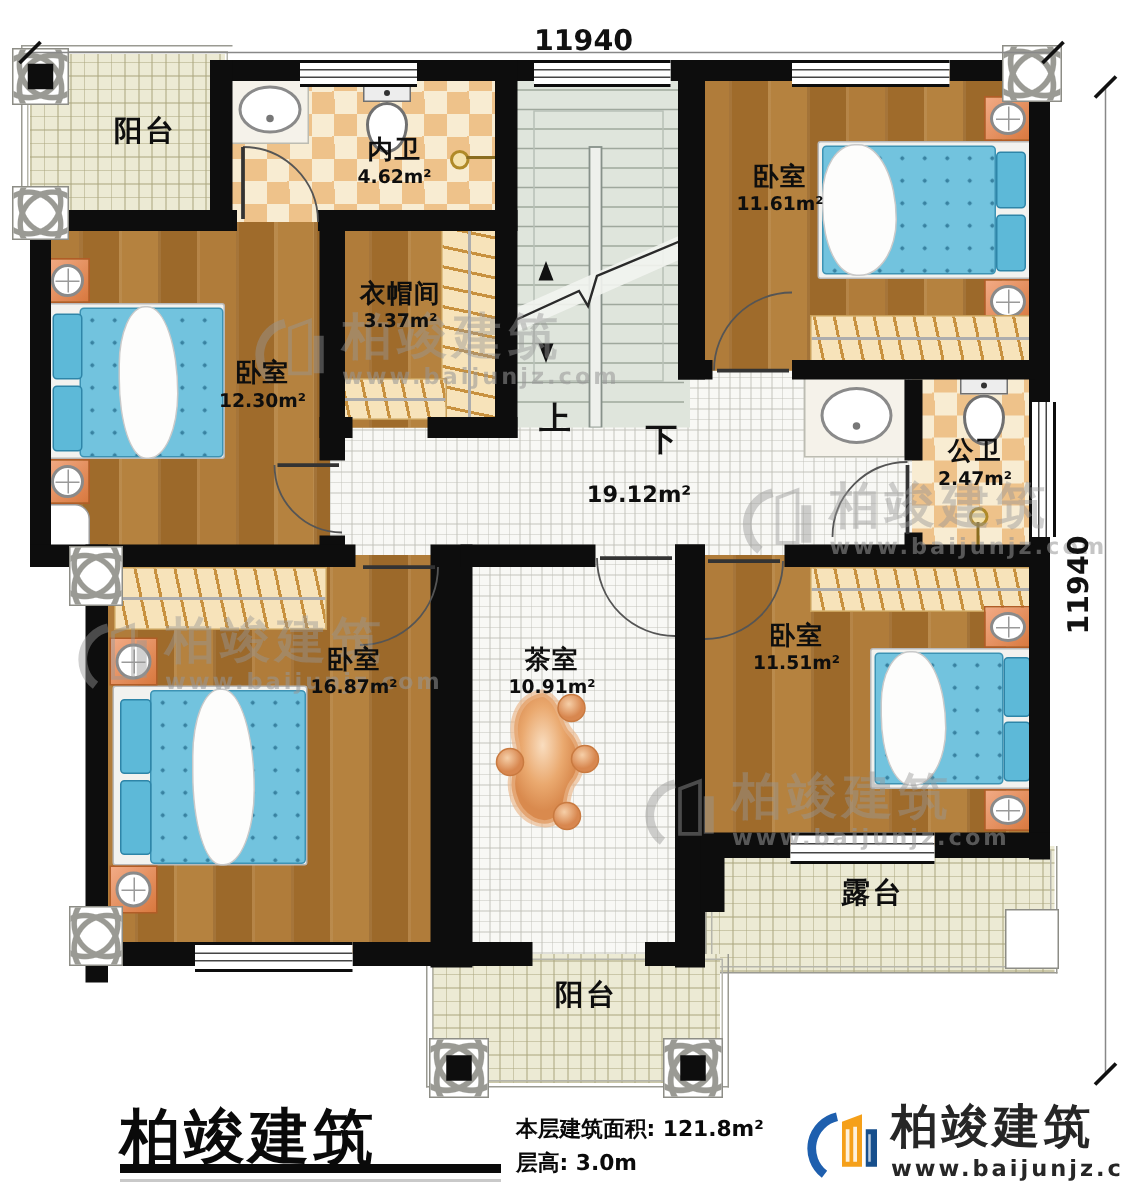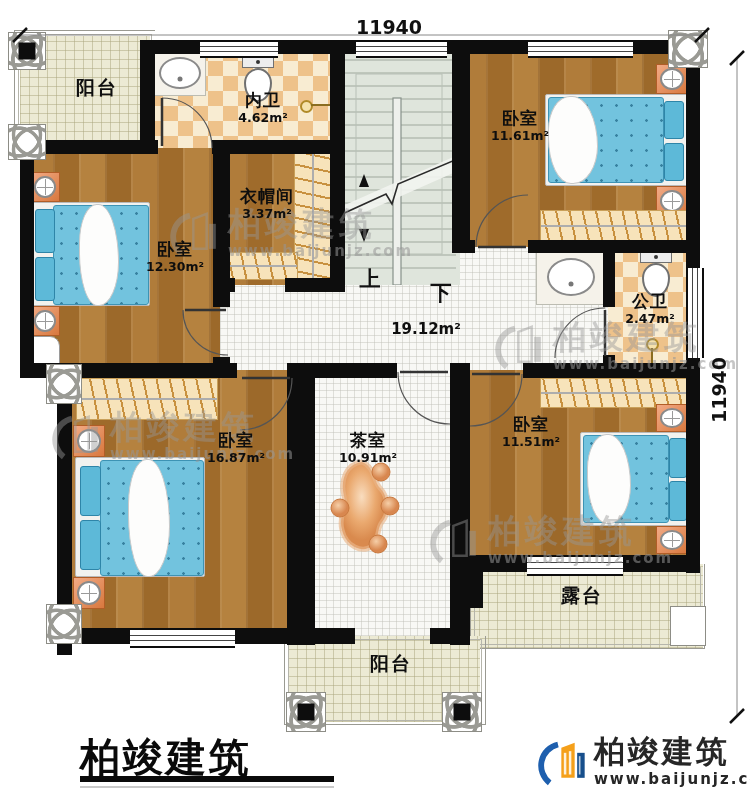--- a/index.html
+++ b/index.html
@@ -417,20 +417,22 @@
   <div class="rlabel big-label" style="left:582px;top:596px;">露台</div>
   <div class="rlabel big-label" style="left:391px;top:664px;">阳台</div>
 
   <div class="dim" style="left:389px;top:27px;transform:translate(-50%,-50%);">11940</div>
   <div class="dim" style="left:719px;top:390px;transform:translate(-50%,-50%) rotate(-90deg);">11940</div>
 
   <div class="tb-title">柏竣建筑</div>
   <div class="tb-underline1"></div>
   <div class="tb-underline2"></div>
   <div class="tb-info">
+    <div>本层建筑面积: 121.8m²</div>
+    <div>层高: 3.0m</div>
   </div>
   <div class="brand">
     <svg width="50" height="56" viewBox="0 0 60 66">
       <path d="M14,58 A26,26 0 0 1 24,12" fill="none" stroke="#1e5fae" stroke-width="7"></path>
       <polygon points="28,16 44,10 44,52 28,52" fill="#f5a01a"></polygon>
       <rect x="31" y="22" width="3" height="26" fill="#fff" opacity="0.85"></rect>
       <rect x="37" y="20" width="3" height="28" fill="#fff" opacity="0.85"></rect>
       <rect x="47" y="22" width="9" height="30" fill="#174f8c"></rect>
       <rect x="49" y="26" width="2" height="22" fill="#fff" opacity="0.7"></rect>
     </svg>

